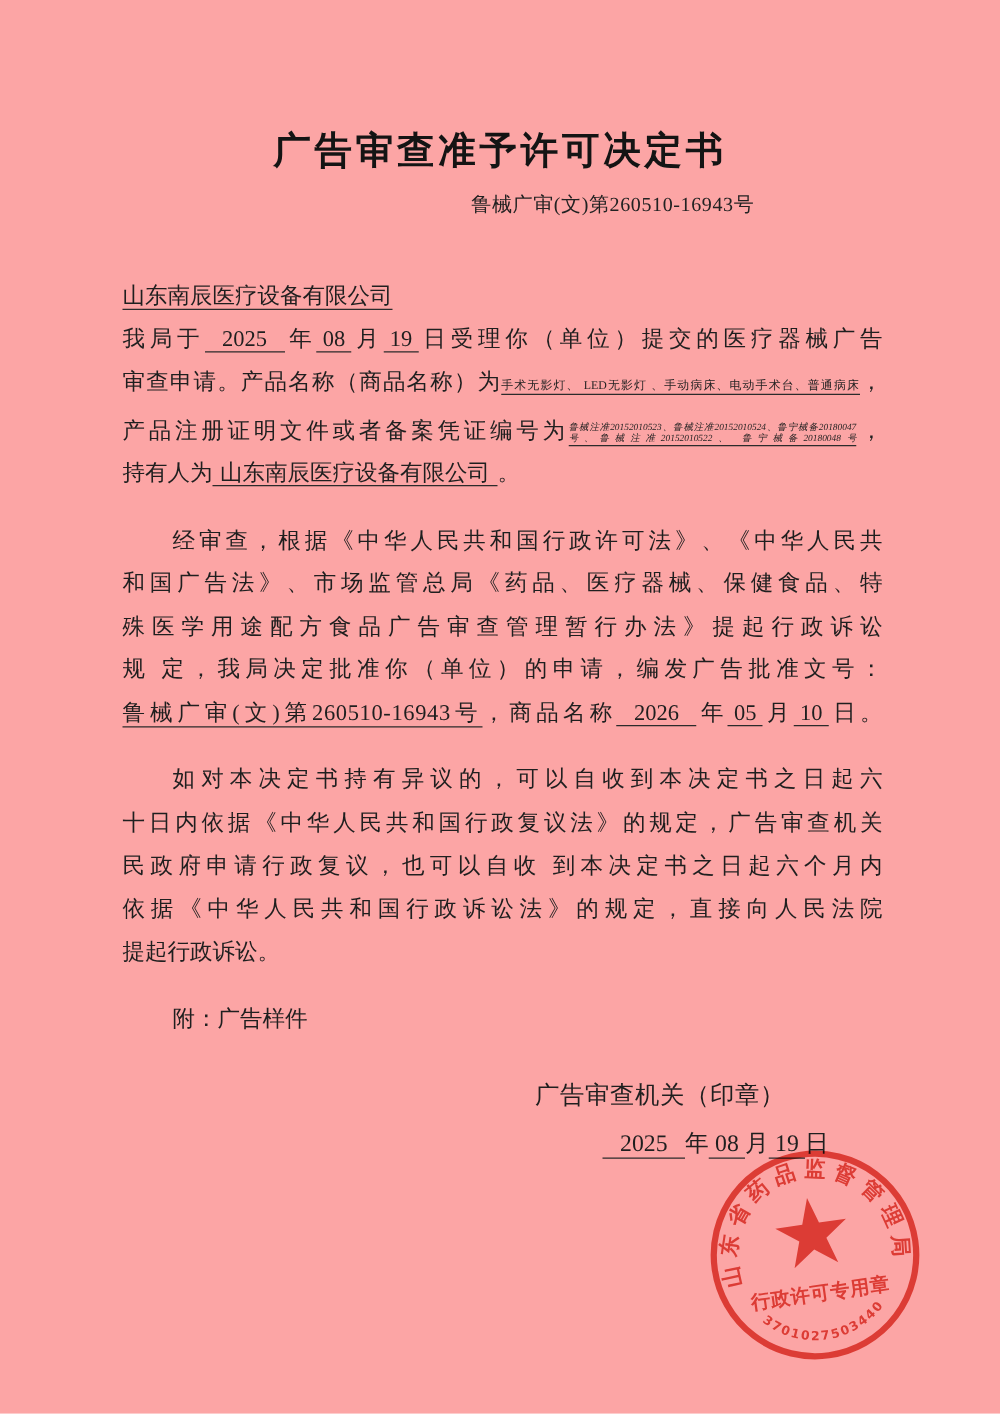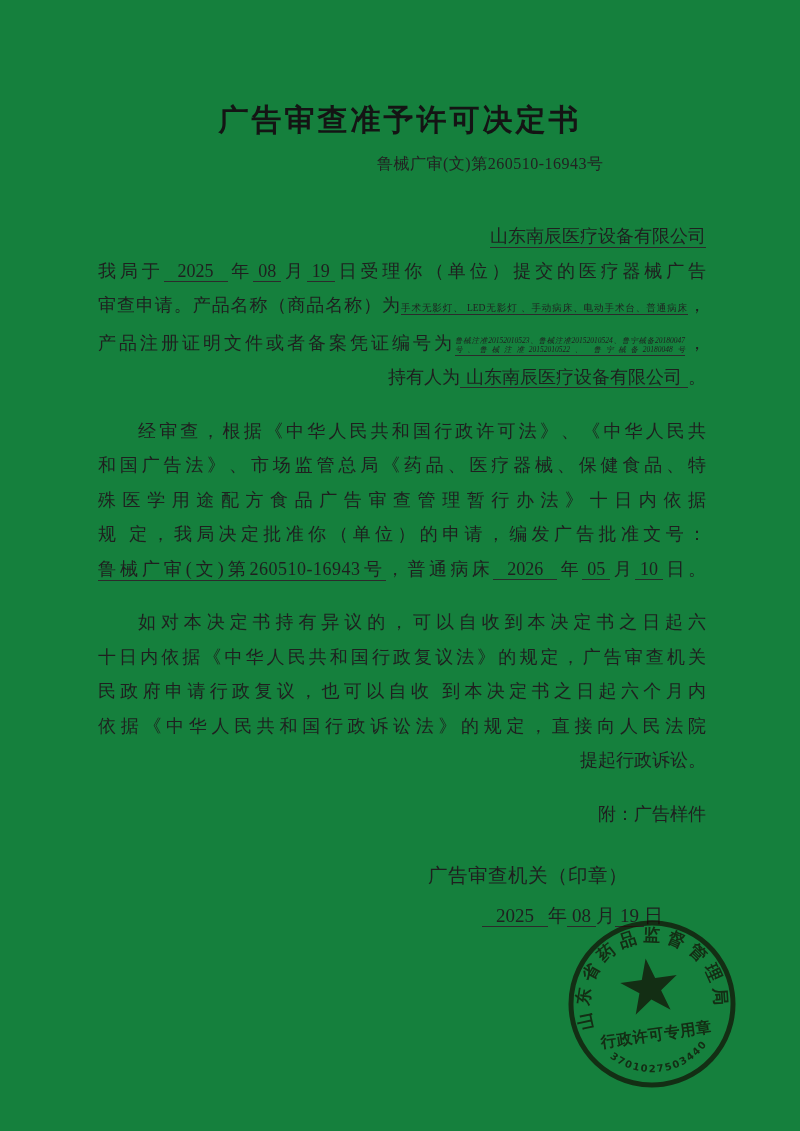--- a/index.html
+++ b/index.html
@@ -1,35 +1,35 @@
 <!DOCTYPE html>
 <html><head>
 <meta charset="utf-8">
 <style>
   html,body { margin:0; padding:0; background:#ffffff; }
   .page {
-    position:relative; width:800px; height:1131px; background:#15803d;
+    position:relative; width:800px; height:1131px; background:#fca5a5;
     font-family:"Liberation Serif","DejaVu Serif",serif; color:#1f1f1f;
     overflow:hidden;
   }
   .title {
     position:absolute; top:100px; left:0; width:100%; text-align:center;
     font-size:30px; font-weight:bold; letter-spacing:3px; color:#141414;
     font-family:"DejaVu Sans","Liberation Sans",sans-serif;
   }
   .docnum-line {
     position:absolute; top:154px; left:377px; font-size:16px;
     letter-spacing:0.5px; color:#222;
   }
   .body {
     position:absolute; top:219px; left:98px; width:608px;
     font-size:18px; line-height:34.5px; color:#1f1f1f;
   }
   .para.gap { margin-top:19px; }
-  .line { min-height:34.5px;text-align:right; }
+  .line { min-height:34.5px; }
   .line.just { text-align:justify; text-align-last:justify; text-justify:inter-character; }
   .line.ind { text-indent:40px; }
   .u { border-bottom:1.3px solid #2b2b2b; padding-bottom:1px; }
   .num { font-family:"Liberation Serif",serif; padding:0 5px; }
   .num-wide { padding:0 14px; }
   .pad-sm { padding:0 6px; }
   .docnum { font-family:"Liberation Serif",serif; letter-spacing:0.5px; }
   .small { font-size:9.5px; letter-spacing:0; }
   .tiny {
     display:inline-block; width:230px; font-size:7.5px; line-height:8.5px;
@@ -60,23 +60,23 @@
       <div class="para">
         <div class="line"><span class="u">山东南辰医疗设备有限公司</span></div>
         <div class="line just"><span>我局于</span><span class="u num num-wide">2025</span><span>年</span><span class="u num">08</span><span>月</span><span class="u num">19</span><span>日受理你（单位）提交的医疗器械广告</span></div>
         <div class="line just"><span>审查申请。产品名称（商品名称）为</span><span class="u small">手术无影灯、 LED无影灯 、手动病床、电动手术台、普通病床</span><span>，</span></div>
         <div class="line just"><span>产品注册证明文件或者备案凭证编号为</span><span class="u tiny"><div>鲁械注准20152010523、鲁械注准20152010524、鲁宁械备20180047</div><div>号、鲁械注准20152010522、 鲁宁械备20180048号</div></span><span>，</span></div>
         <div class="line"><span>持有人为</span><span class="u pad-sm">山东南辰医疗设备有限公司</span><span>。</span></div>
       </div>
       <div class="para gap">
         <div class="line just ind"><span>经审查，根据《中华人民共和国行政许可法》、《中华人民共</span></div>
         <div class="line just"><span>和国广告法》、市场监管总局《药品、医疗器械、保健食品、特</span></div>
-        <div class="line just"><span>殊医学用途配方食品广告审查管理暂行办法》十日内依据</span></div>
+        <div class="line just"><span>殊医学用途配方食品广告审查管理暂行办法》提起行政诉讼</span></div>
         <div class="line just"><span>规 定，我局决定批准你（单位）的申请，编发广告批准文号：</span></div>
-        <div class="line just"><span class="u docnum">鲁械广审(文)第260510-16943号</span><span>，普通病床</span><span class="u num num-wide">2026</span><span>年</span><span class="u num">05</span><span>月</span><span class="u num">10</span><span>日。</span></div>
+        <div class="line just"><span class="u docnum">鲁械广审(文)第260510-16943号</span><span>，商品名称</span><span class="u num num-wide">2026</span><span>年</span><span class="u num">05</span><span>月</span><span class="u num">10</span><span>日。</span></div>
       </div>
       <div class="para gap">
         <div class="line just ind"><span>如对本决定书持有异议的，可以自收到本决定书之日起六</span></div>
         <div class="line just"><span>十日内依据《中华人民共和国行政复议法》的规定，广告审查机关</span></div>
         <div class="line just"><span>民政府申请行政复议，也可以自收 到本决定书之日起六个月内</span></div>
         <div class="line just"><span>依据《中华人民共和国行政诉讼法》的规定，直接向人民法院</span></div>
         <div class="line"><span>提起行政诉讼。</span></div>
       </div>
       <div class="para gap">
         <div class="line ind"><span>附：广告样件</span></div>

